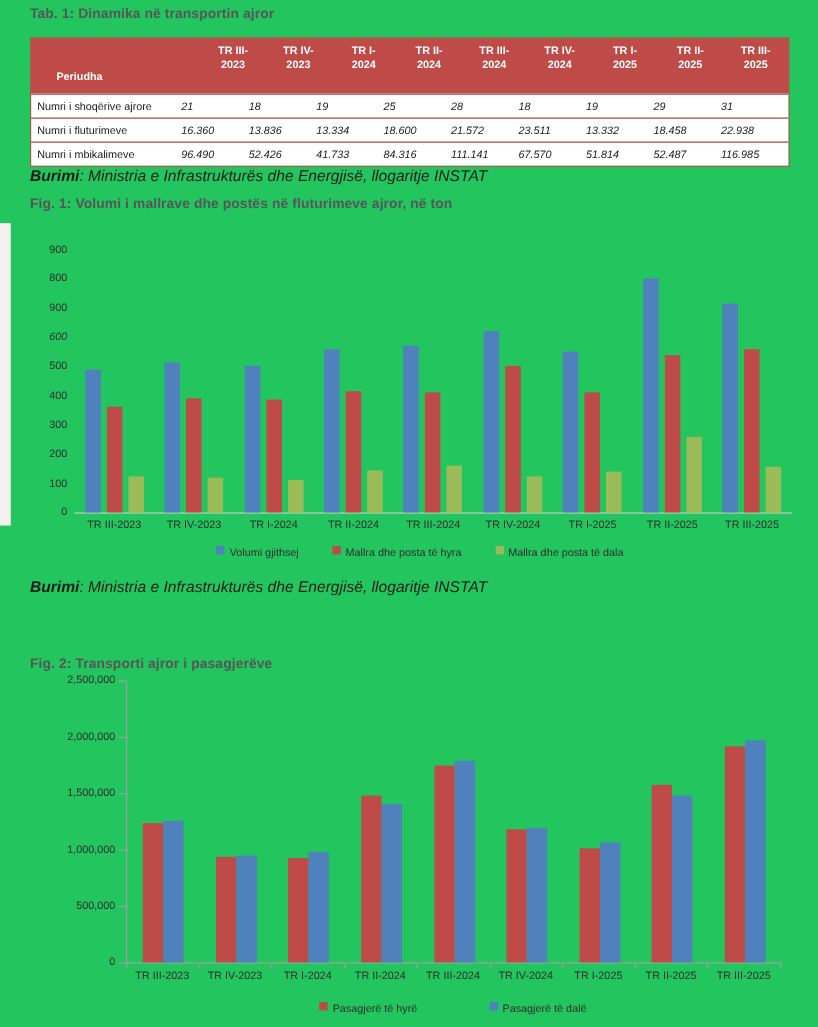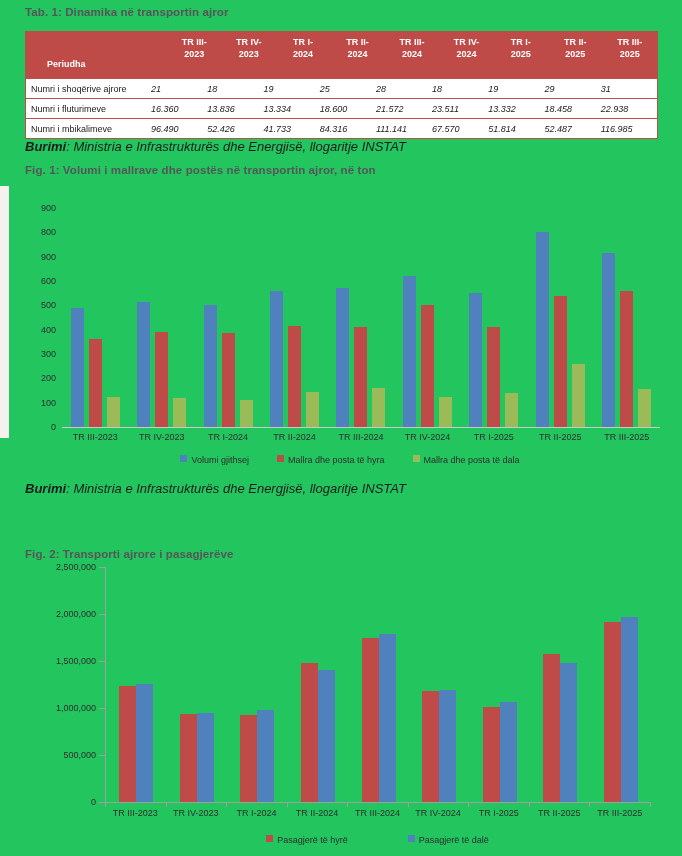--- a/index.html
+++ b/index.html
@@ -144,29 +144,29 @@
         <div class="rval">116.985</div>
       </div>
     </div>
 
   <div class="source" id="tab-source">
     <span class="src-label">Burimi</span><span>: Ministria e Infrastrukturës dhe Energjisë, llogaritje INSTAT</span>
   </div>
 
   <div class="edge-strip"></div>
 
-  <div class="sec-title" id="fig1-title">Fig. 1: Volumi i mallrave dhe postës në transportin ajror, në ton</div>
+  <div class="sec-title" id="fig1-title">Fig. 1: Volumi i mallrave dhe postës në fluturimeve ajror, në ton</div>
   <div class="yaxis" id="fig1-yaxis">
       <div class="yt" style="bottom: 0%;">0</div>
       <div class="yt" style="bottom: 11.1111%;">100</div>
       <div class="yt" style="bottom: 22.2222%;">200</div>
       <div class="yt" style="bottom: 33.3333%;">300</div>
       <div class="yt" style="bottom: 44.4444%;">400</div>
       <div class="yt" style="bottom: 55.5556%;">500</div>
-      <div class="yt" style="bottom: 66.6667%;">600</div>
+      <div class="yt" style="bottom: 66.6667%; font-style: italic;">600</div>
       <div class="yt" style="bottom: 77.7778%;">900</div>
       <div class="yt" style="bottom: 88.8889%;">800</div>
       <div class="yt" style="bottom: 100%;">900</div>
     </div>
   <div class="plot" id="fig1-plot">
       <div class="group">
         <div class="bar" style="height: 54.4444%; background: rgb(79, 129, 189);"></div>
         <div class="bar" style="height: 40%; background: rgb(190, 75, 72);"></div>
         <div class="bar" style="height: 13.8889%; background: rgb(155, 187, 89);"></div>
       </div>
@@ -233,21 +233,21 @@
       </div>
       <div class="legend-item">
         <div class="legend-swatch" style="background: rgb(155, 187, 89);"></div>
         <div>Mallra dhe posta të dala</div>
       </div>
     </div>
   <div class="source" id="fig1-source">
     <span class="src-label">Burimi</span><span>: Ministria e Infrastrukturës dhe Energjisë, llogaritje INSTAT</span>
   </div>
 
-  <div class="sec-title" id="fig2-title">Fig. 2: Transporti ajrore i pasagjerëve</div>
+  <div class="sec-title" id="fig2-title">Fig. 2: Transporti ajror i pasagjerëve</div>
   <div class="yaxis" id="fig2-yaxis">
       <div class="yt" style="bottom: 0%;">0</div>
       <div class="yt" style="bottom: 20%;">500,000</div>
       <div class="yt" style="bottom: 40%;">1,000,000</div>
       <div class="yt" style="bottom: 60%;">1,500,000</div>
       <div class="yt" style="bottom: 80%;">2,000,000</div>
       <div class="yt" style="bottom: 100%;">2,500,000</div>
     </div>
   <div class="plot" id="fig2-plot">
       <div class="group">

